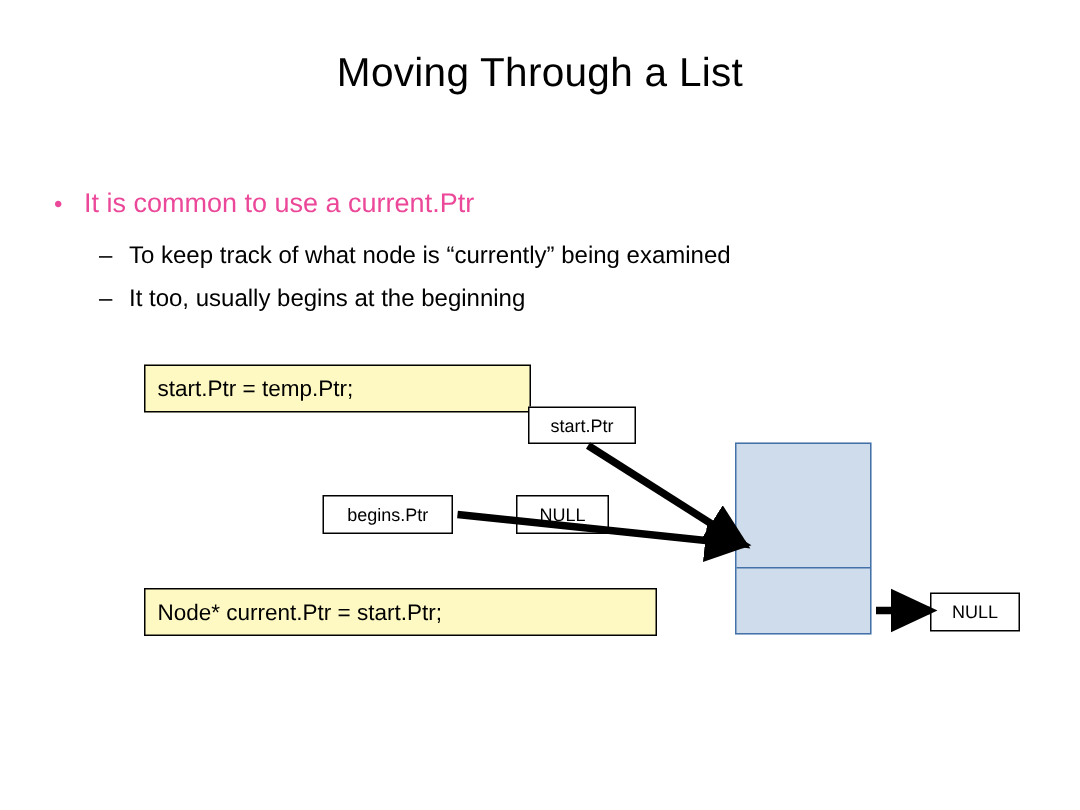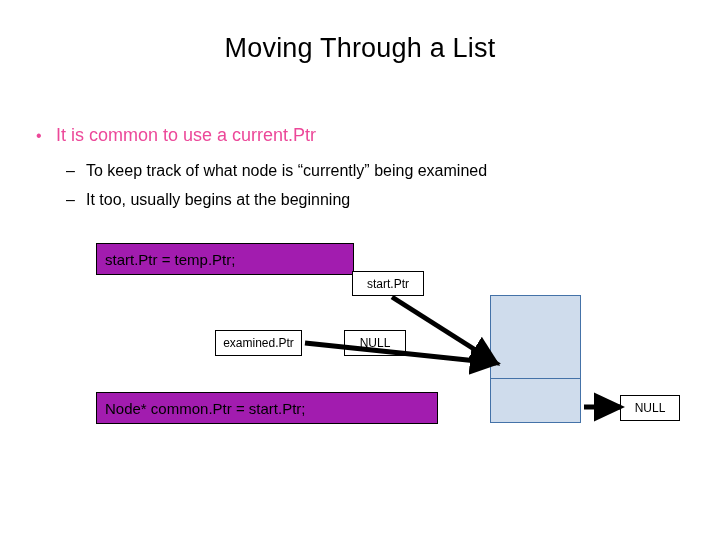--- a/index.html
+++ b/index.html
@@ -54,21 +54,21 @@
   .bullet2 .dash {
     display: inline-block;
     width: 20px;
   }
   #sub1 { top: 162px; }
   #sub2 { top: 191px; }
 
   
   .codebox {
     position: absolute;
-    background: #a21caf;
+    background: #fef9c3;
     border: 1px solid #000000;
     font-size: 15px;
     color: #000000;
     box-sizing: border-box;
     display: flex;
     align-items: center;
     padding-left: 8px;
   }
   #code-start {
     left: 96px;
@@ -167,24 +167,24 @@
 
   <div class="bullet2" id="sub2">
     <span class="dash">–</span><span>It too, usually begins at the beginning</span>
   </div>
 
   <div class="bullet2" id="sub1">
     <span class="dash">–</span><span>To keep track of what node is “currently” being examined</span>
   </div>
 
   <div class="codebox" id="code-start">start.Ptr = temp.Ptr;</div>
-  <div class="codebox" id="code-current">Node* common.Ptr = start.Ptr;</div>
+  <div class="codebox" id="code-current">Node* current.Ptr = start.Ptr;</div>
 
   <div class="wbox" id="lbl-startptr">start.Ptr</div>
-  <div class="wbox" id="lbl-currentptr">examined.Ptr</div>
+  <div class="wbox" id="lbl-currentptr">begins.Ptr</div>
   <div class="wbox" id="lbl-null1">NULL</div>
   <div class="wbox" id="lbl-null2">NULL</div>
 
   <div id="node">
     <div class="cell-top"></div>
     <div class="cell-bottom"></div>
   </div>
 
   <svg id="arrows" viewBox="0 0 720 540">
     <defs>

